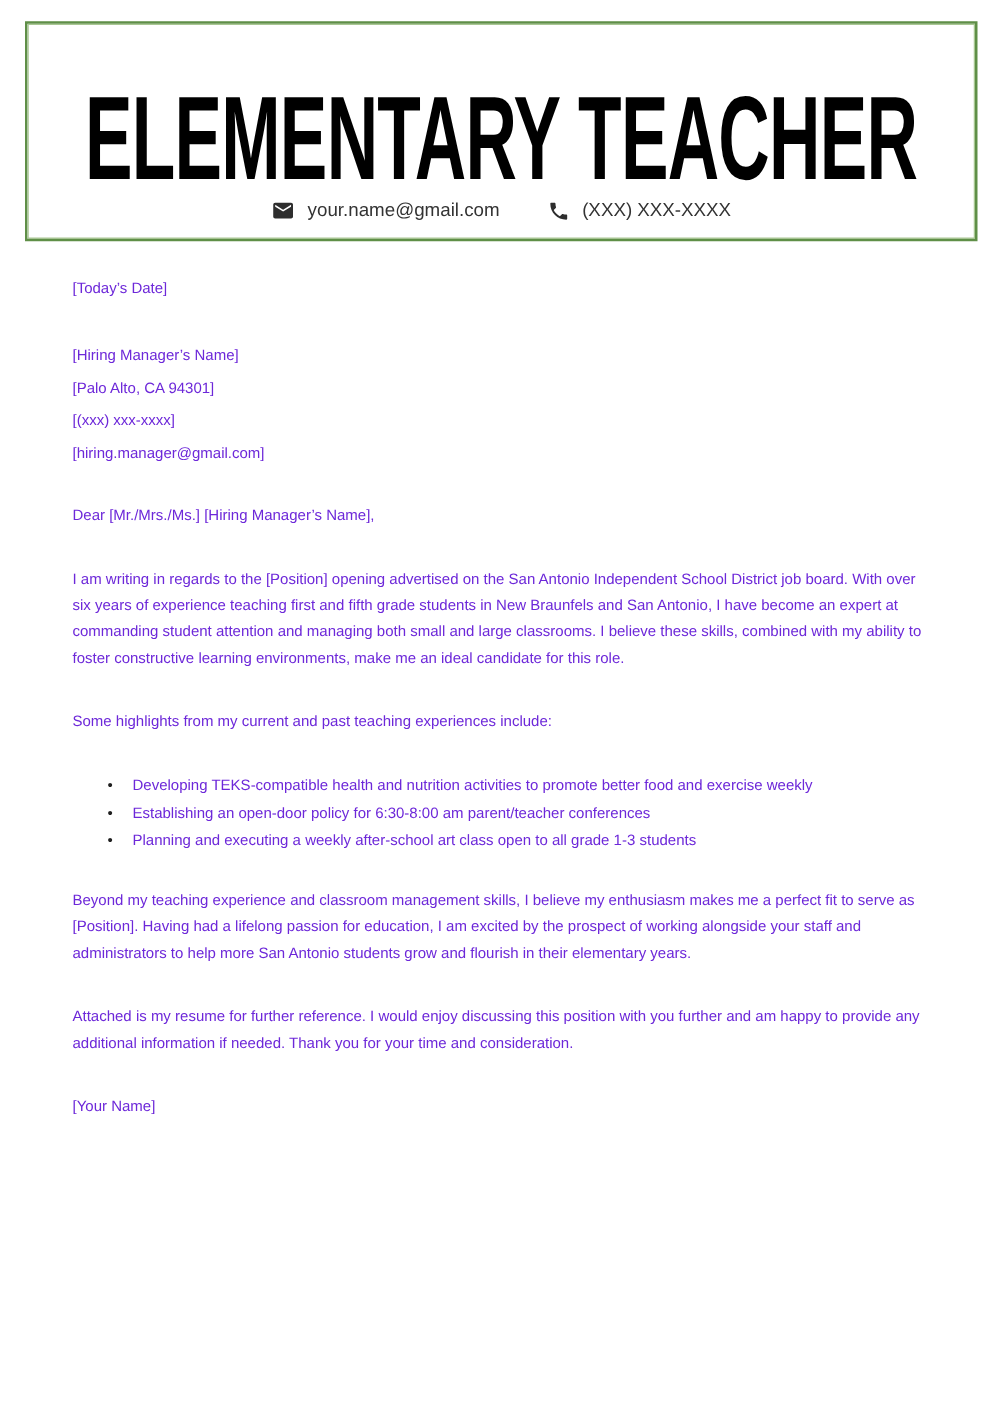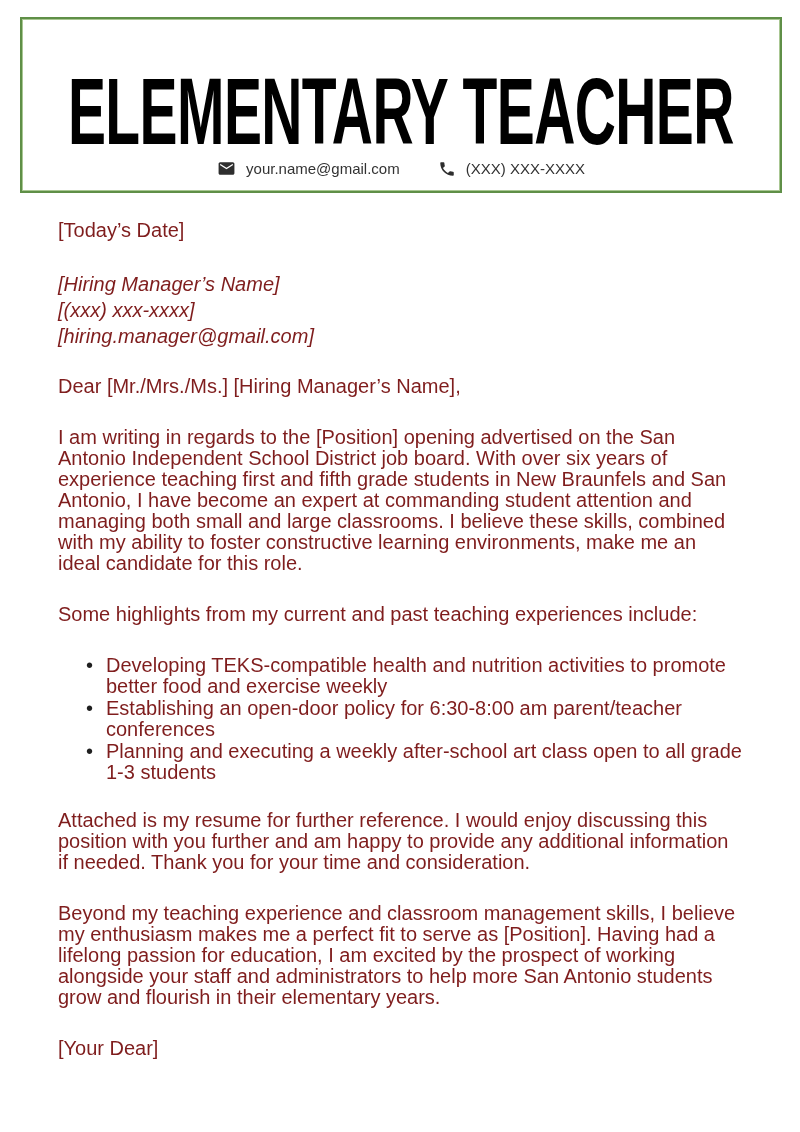--- a/index.html
+++ b/index.html
@@ -67,28 +67,28 @@
     justify-content: space-between;
   }
   .contact-item svg { display: block; fill: #2e2e2e; }
 
   
   .letter {
     position: absolute;
     top: 220px;
     left: 58px;
     right: 58px;
-    font-size: 20px;
+    font-size: 12px;
     line-height: 21px;
-    color: #7f1d1d;
+    color: #6d28d9;
   }
   .letter p { margin: 0 0 30px 0; }
   .date-line { margin-bottom: 30px; }
   .recipient-block { margin-bottom: 27px; }
-  .recipient-line { line-height: 26px; font-style: italic; }
+  .recipient-line { line-height: 26px; }
   .salutation { margin-bottom: 30px; }
   .highlights-intro { margin-bottom: 0; }
   ul.highlights {
     margin: 26px 0 27px 0;
     padding: 0;
     list-style: none;
   }
   ul.highlights li {
     position: relative;
     padding-left: 48px;
@@ -138,38 +138,39 @@
 
     </div>
   </div>
 
   <div class="letter">
 
     <p class="date-line">[Today’s Date]</p>
 
     <div class="recipient-block">
       <div class="recipient-line">[Hiring Manager’s Name]</div>
+      <div class="recipient-line">[Palo Alto, CA 94301]</div>
       <div class="recipient-line">[(xxx) xxx-xxxx]</div>
       <div class="recipient-line">[hiring.manager@gmail.com]</div>
     </div>
 
     <p class="salutation">Dear [Mr./Mrs./Ms.] [Hiring Manager’s Name],</p>
 
     <p>I am writing in regards to the [Position] opening advertised on the San Antonio Independent School District job board. With over six years of experience teaching first and fifth grade students in New Braunfels and San Antonio, I have become an expert at commanding student attention and managing both small and large classrooms. I believe these skills, combined with my ability to foster constructive learning environments, make me an ideal candidate for this role.</p>
 
     <p class="highlights-intro">Some highlights from my current and past teaching experiences include:</p>
 
     <ul class="highlights">
       <li>Developing TEKS-compatible health and nutrition activities to promote better food and exercise weekly</li>
       <li>Establishing an open-door policy for 6:30-8:00 am parent/teacher conferences</li>
       <li>Planning and executing a weekly after-school art class open to all grade 1-3 students</li>
     </ul>
 
+    <p>Beyond my teaching experience and classroom management skills, I believe my enthusiasm makes me a perfect fit to serve as [Position]. Having had a lifelong passion for education, I am excited by the prospect of working alongside your staff and administrators to help more San Antonio students grow and flourish in their elementary years.</p>
+
     <p>Attached is my resume for further reference. I would enjoy discussing this position with you further and am happy to provide any additional information if needed. Thank you for your time and consideration.</p>
 
-    <p>Beyond my teaching experience and classroom management skills, I believe my enthusiasm makes me a perfect fit to serve as [Position]. Having had a lifelong passion for education, I am excited by the prospect of working alongside your staff and administrators to help more San Antonio students grow and flourish in their elementary years.</p>
 
-
-    <p class="signature">[Your Dear]</p>
+    <p class="signature">[Your Name]</p>
 
   </div>
 
 </div>
 
 </body></html>

